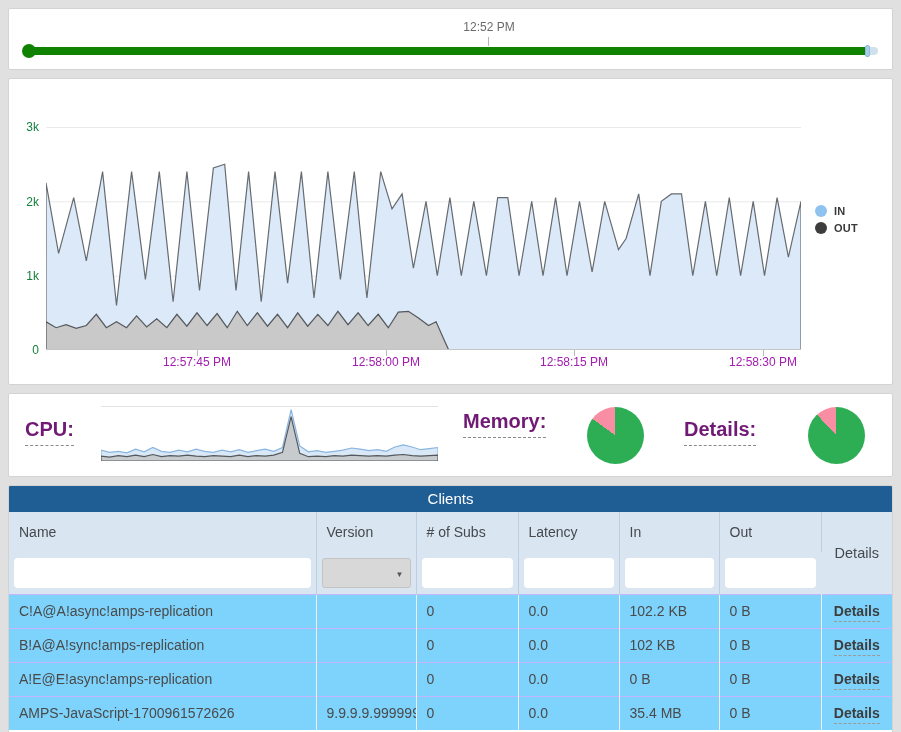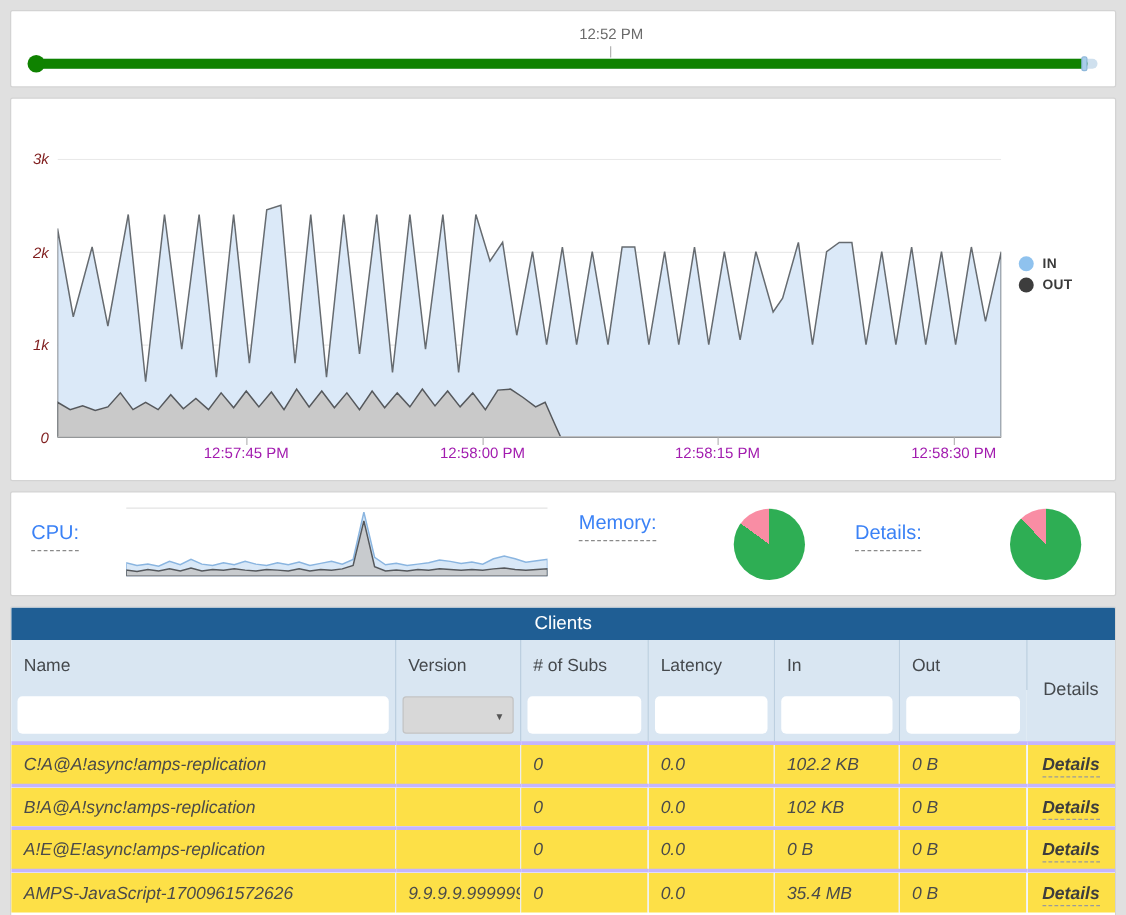--- a/index.html
+++ b/index.html
@@ -19,32 +19,32 @@
   .tl-fill  { position:absolute; left:0; top:0; height:8px; width:844px; border-radius:4px; }
   .tl-handle-left { position:absolute; left:-4px; top:-3px; width:14px; height:14px; border-radius:50%; }
   .tl-handle-right { position:absolute; right:0px; top:-2px; width:5px; height:12px;
                      background:#a9cdea; border-radius:2px; border:1px solid #8fb8da; }
 
   
   #messaging-card { height:307px; }
   .msg-title { position:absolute; top:10px; left:0; width:100%; text-align:center;
                font-size:19px; color:#3a3a3a; }
   #messaging-plot { position:absolute; left:37px; top:48px; width:755px; height:223px; }
-  .y-tick { position:absolute; left:2px; width:28px; text-align:right; font-size:12px; color:#7f1d1d;font-style:italic; }
+  .y-tick { position:absolute; left:2px; width:28px; text-align:right; font-size:12px; color:#15803d; }
   .x-tick-label { position:absolute; width:110px; text-align:center; top:276px;
                   font-size:12px; color:#a21caf; }
   .x-tick-mark { position:absolute; top:271px; width:1px; height:6px; background:#b9b9b9; }
   .legend { position:absolute; left:806px; top:126px; }
   .legend-item { display:flex; align-items:center; margin-bottom:5px; cursor:pointer; }
   .legend-dot { width:12px; height:12px; border-radius:50%; margin-right:7px; flex:none; }
   .legend-label { font-size:11px; font-weight:bold; color:#3a3a3a; letter-spacing:.3px; }
 
   
   #resources-card { height:84px; }
-  .res-label { position:absolute; font-size:16px; font-weight:normal; color:#3b82f6;
+  .res-label { position:absolute; font-size:20px; font-weight:bold; color:#701a75;
                padding-bottom:4px; border-bottom:1px dashed #8a8a8a; cursor:pointer; }
   #cpu-label { left:16px; top:24px; }
   #cpu-spark { position:absolute; left:92px; top:12px; width:337px; height:55px;
                border-top:1px solid #e3e3e3; }
   #memory-label { left:454px; top:16px; }
   #storage-label { left:675px; top:24px; }
   .pie { position:absolute; top:13px; width:57px; height:57px; border-radius:50%; }
   #memory-pie { left:578px; }
   #storage-pie { left:799px; }
 
@@ -61,23 +61,23 @@
   thead th:last-child { border-right:none; }
   th.details-th { text-align:center; padding:0; vertical-align:middle; font-size:14.5px; }
   tr.filter-row td { background:#d9e6f2; height:42px; padding:0 5px;
                      border-right:1px solid #bccfe0; }
   tr.filter-row td:last-child { border-right:none; }
   .filter-input { width:100%; height:30px; border:none; border-radius:4px; background:#fff;
                   outline:none; font-size:13px; padding:0 6px; font-family:inherit; }
   .filter-select { width:100%; height:30px; border:1px solid #c3c3c3; border-radius:3px;
                    background:#d8d8d8; position:relative; cursor:pointer; }
   .filter-select .arrow { position:absolute; right:6px; top:11px; font-size:8px; color:#555; }
-  tbody td { background:#fde047; height:34px; font-size:14px; color:#4a4a4a; padding:0 0 0 10px;
-             border-top:3px solid #c4b5fd; border-right:1px solid #ededed;
-             white-space:nowrap; overflow:hidden;font-style:italic; }
+  tbody td { background:#7dd3fc; height:34px; font-size:14px; color:#4a4a4a; padding:0 0 0 10px;
+             border-top:1px solid #c4b5fd; border-right:1px solid #ededed;
+             white-space:nowrap; overflow:hidden; }
   tbody td:last-child { border-right:none; }
   tbody td.details-cell { text-align:center; padding:0; border-left:1px solid #d4d9de; }
   .details-link { font-weight:bold; color:#3d3d3d; text-decoration:none;
                   border-bottom:1px dashed #9a9a9a; padding-bottom:2px; cursor:pointer; }
 </style>
 </head>
 <body>
 
 <div class="card" id="timeline-card">
   <div class="tl-label">12:52 PM</div>

